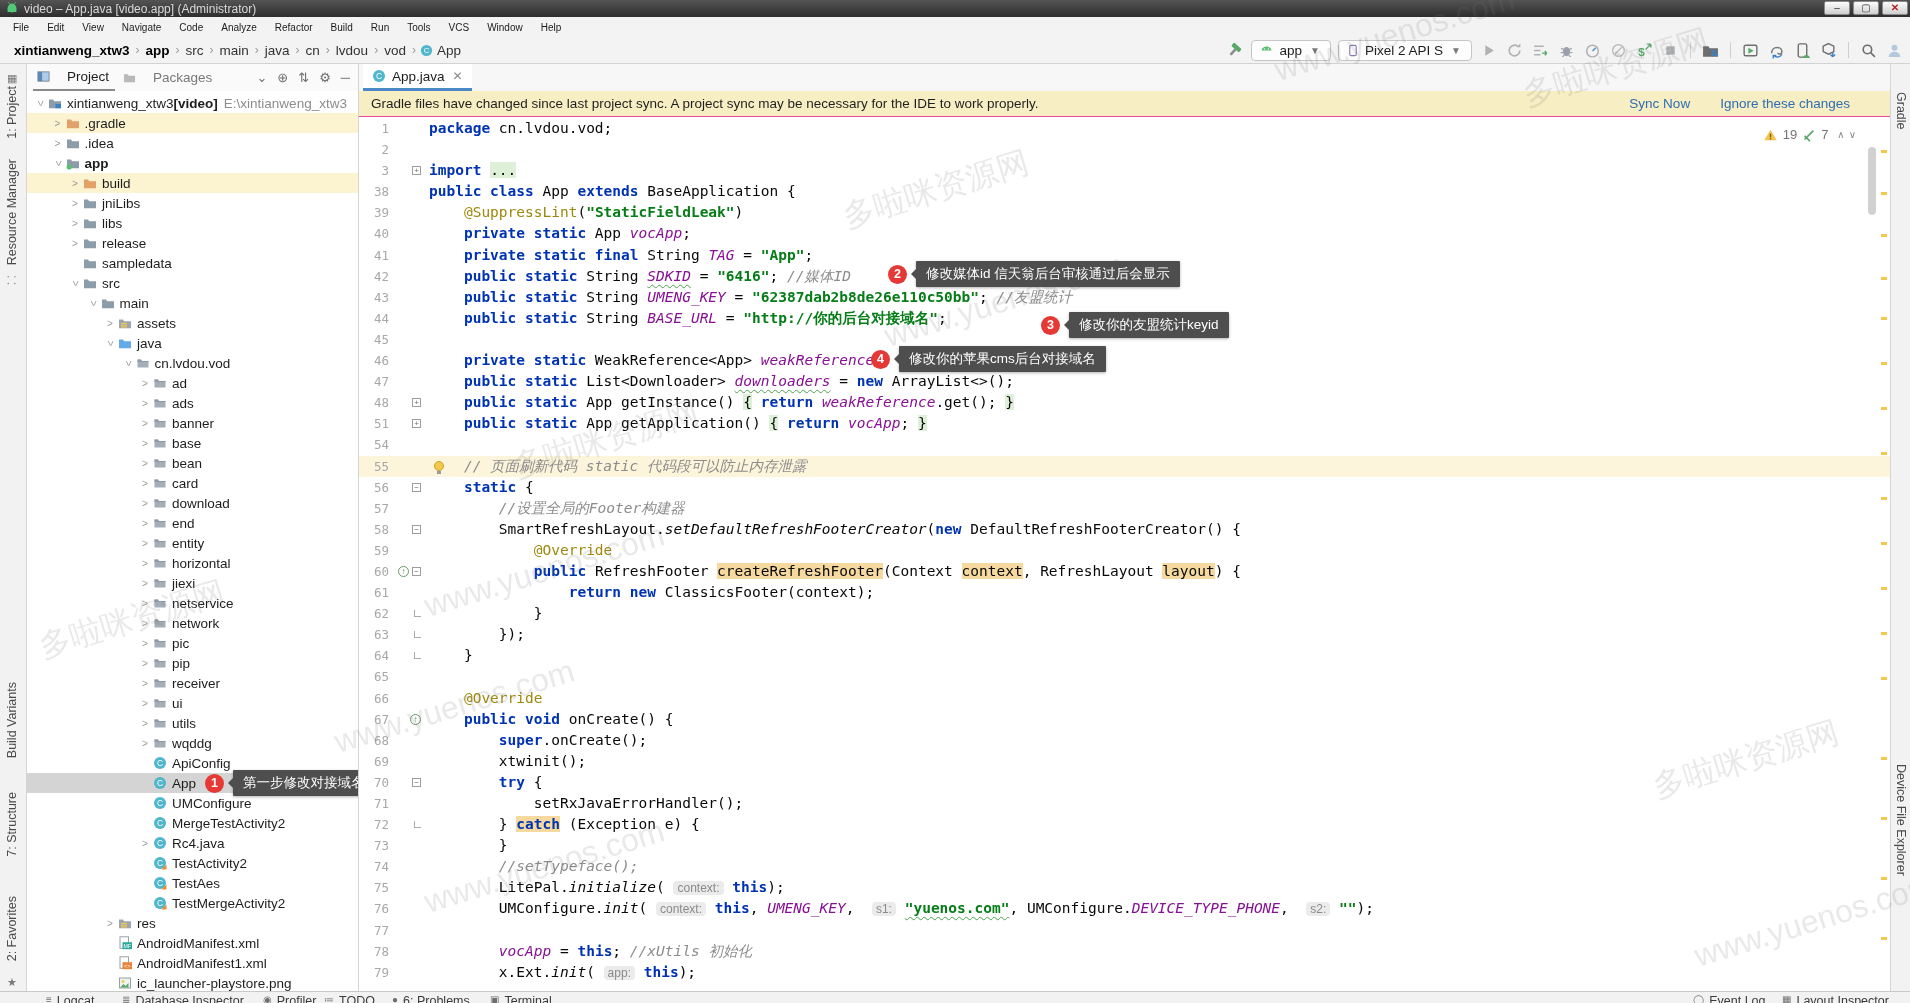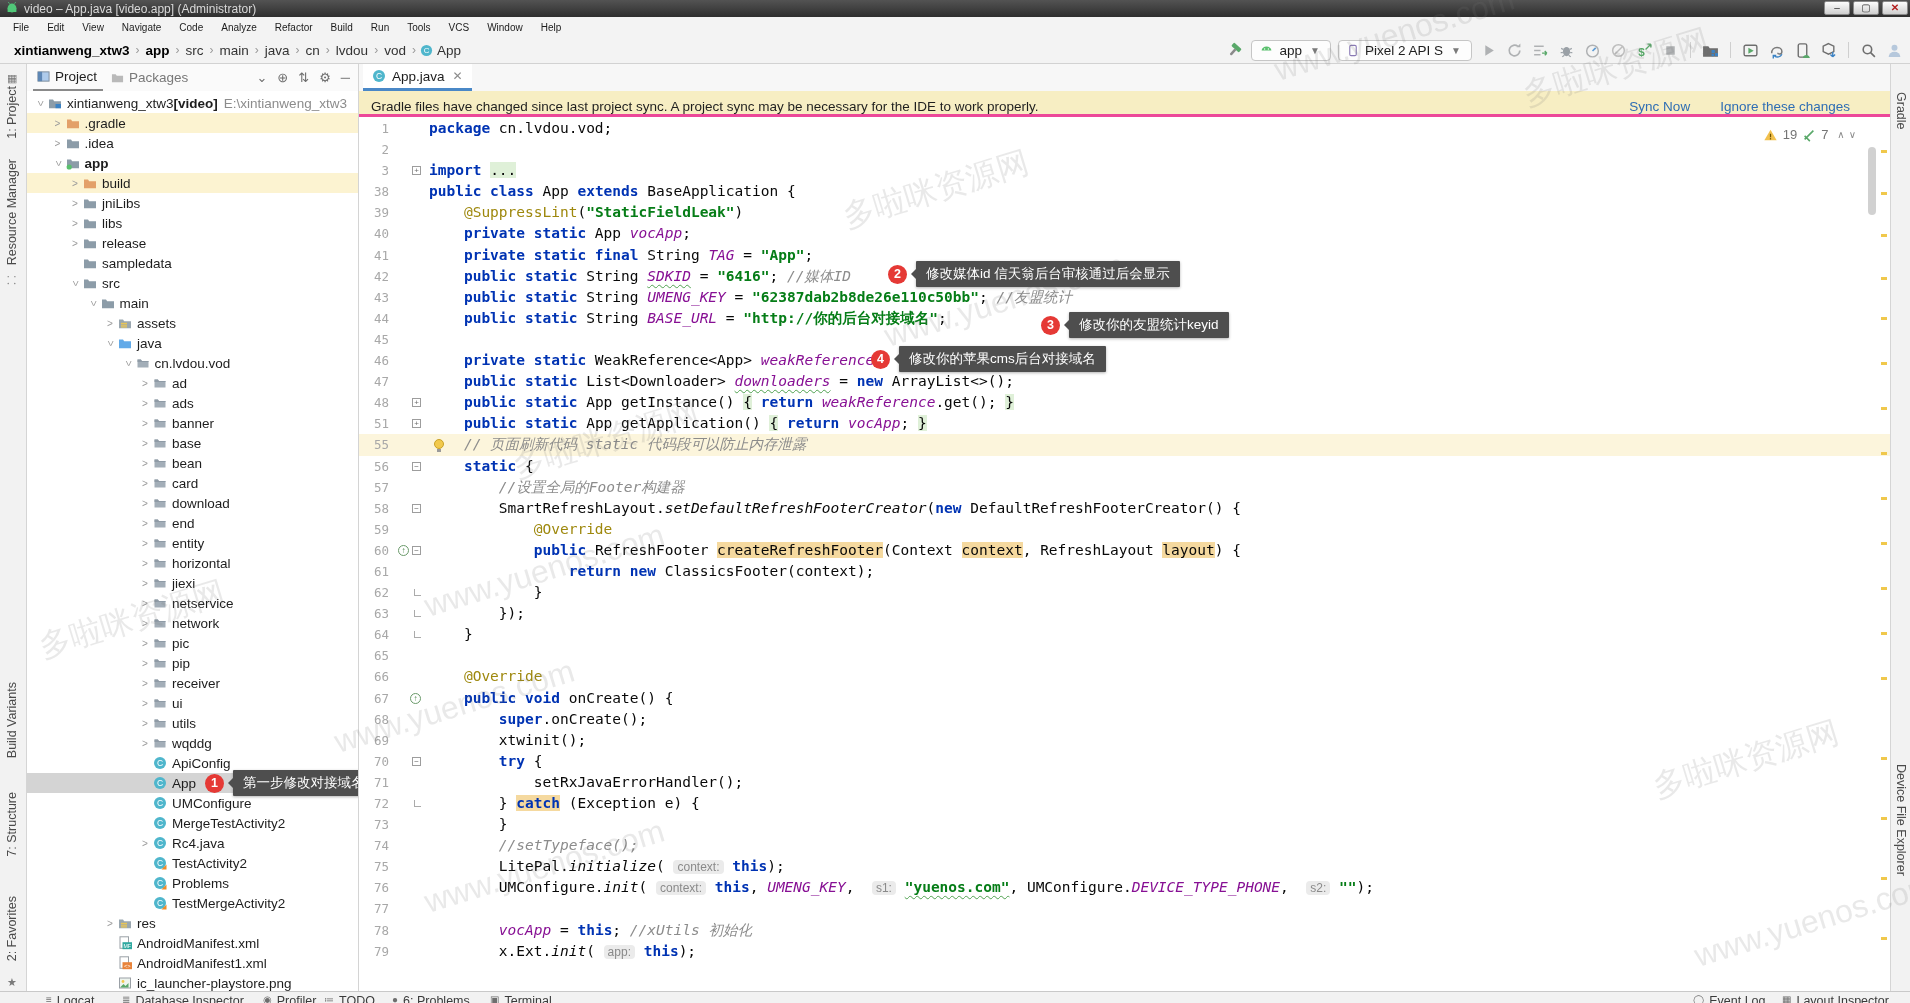--- a/index.html
+++ b/index.html
@@ -34,41 +34,41 @@
   .main { display:flex; height:927px; position:relative; }
   .leftstrip { width:27px; background:#f2f2f2; border-right:1px solid #d5d5d5; position:relative; flex:0 0 27px; }
   .vlabel { position:absolute; left:5px; writing-mode:vertical-rl; transform:rotate(180deg); font-size:12.5px; color:#4a4a4a; white-space:nowrap; }
   .vglyph { position:absolute; left:7px; font-size:11px; color:#7a7a7a; }
   .rightstrip { width:20px; background:#f2f2f2; border-left:1px solid #d5d5d5; position:relative; flex:0 0 20px; }
   .vlabel-r { position:absolute; left:3px; writing-mode:vertical-rl; font-size:12.5px; color:#4a4a4a; white-space:nowrap; }
 
   
   .project { width:332px; flex:0 0 332px; background:#fff; border-right:1px solid #d4d4d4; display:flex; flex-direction:column; overflow:hidden; }
   .phead { height:27px; display:flex; align-items:center; background:#fafafa; padding-left:6px; gap:4px; }
-  .ptab { display:flex; align-items:center; gap:5px; padding:4px 6px 5px 4px; font-size:13.5px; color:#1d1d1d;text-align:right; }
+  .ptab { display:flex; align-items:center; gap:17px; padding:4px 6px 5px 4px; font-size:13.5px; color:#1d1d1d;text-align:right; }
   .ptab.active { border-bottom:2px solid #8a8a8a; }
   .ptab.dim { color:#787878; }
   .phead-ics { margin-left:auto; display:flex; align-items:center; gap:10px; padding-right:8px; color:#6e6e6e; font-size:13px; }
   .tree { position:relative; flex:1; overflow:hidden; padding-top:2px; }
   .trow { height:20px; display:flex; align-items:center; white-space:nowrap; overflow:visible; position:relative; font-size:13.5px; }
   .trow.y { background:#fcf3d1; }
   .trow.sel { background:#d4d4d4; }
   .chev { width:14px; flex:0 0 14px; text-align:center; color:#9b9b9b; font-size:10px; display:inline-block; }
   .chev.e { transform:rotate(90deg); }
   .ticon { width:16px; flex:0 0 16px; display:inline-flex; justify-content:center; margin-right:4px; }
   .tlabel { color:#1d1d1d; }
   .tlabel.b { font-weight:bold; }
   .tsub { color:#8c8c8c; margin-left:6px; }
 
   
   .editorcol { flex:1; display:flex; flex-direction:column; overflow:hidden; background:#fff; }
   .tabrow { height:27px; background:#f7f7f7; display:flex; align-items:stretch; padding-left:4px; }
   .etab { display:flex; align-items:center; gap:6px; padding:0 9px; background:#fff; border-bottom:3px solid #4a88c7; font-size:13.5px; }
   .etab .x { color:#8a8a8a; font-size:12px; margin-left:2px; }
-  .notif { height:26px; background:#f7eec3; border-bottom:3px solid #ec4899; display:flex; align-items:flex-end; padding:0 12px; font-size:13.5px; color:#1f1f1f; }
+  .notif { height:26px; background:#f7eec3; border-bottom:1px solid #ec4899; display:flex; align-items:center; padding:0 12px; font-size:13.5px; color:#1f1f1f; }
   .notif-links { margin-left:auto; display:flex; gap:30px; padding-right:28px; }
   .notif-links span { color:#2e6db4; }
 
   .codearea { position:relative; flex:1; overflow:hidden; background:#fff; padding-top:1px; }
   .cline { height:21.1px; line-height:21.1px; display:flex; align-items:stretch; }
   .cline.caret { background:#fcf5dc; }
   .lnum { flex:0 0 30px; text-align:right; color:#a8a8a8; font-size:12.5px; font-family:"DejaVu Sans Mono", monospace; }
   .gfold { flex:0 0 40px; display:flex; justify-content:flex-end; align-items:center; gap:3px; padding-right:8px; }
   .foldbox { width:9px; height:9px; border:1px solid #9d9d9d; background:#fff; font-size:8px; line-height:7px; text-align:center; color:#6e6e6e; }
   .foldend { width:7px; height:7px; border-left:1px solid #ababab; border-bottom:1px solid #ababab; }
@@ -734,21 +734,21 @@
           </div>
           <div class="trow" style="padding-left: 111px;">
             <span class="chev"></span>
             <span class="ticon">
               <svg width="14" height="14" viewBox="0 0 14 14">
                 <circle cx="7" cy="7" r="6" fill="#4fb6cc"></circle>
                 <text x="7" y="10" text-anchor="middle" font-size="8.5" fill="#fff" font-family="sans-serif">C</text>
                 <path d="M8.5 13.5l5-5v5z" fill="#f28c28"></path>
               </svg>
             </span>
-            <span class="tlabel">Problems</span>
+            <span class="tlabel">TestAes</span>
           </div>
           <div class="trow" style="padding-left: 111px;">
             <span class="chev"></span>
             <span class="ticon">
               <svg width="14" height="14" viewBox="0 0 14 14">
                 <circle cx="7" cy="7" r="6" fill="#4fb6cc"></circle>
                 <text x="7" y="10" text-anchor="middle" font-size="8.5" fill="#fff" font-family="sans-serif">C</text>
                 <path d="M8.5 13.5l5-5v5z" fill="#f28c28"></path>
               </svg>
             </span>
@@ -910,20 +910,25 @@
               <span class="foldbox">+</span>
             </span>
             <span class="ctext"><span class="t-p">    </span><span class="t-k">public static</span><span class="t-p"> App getInstance() </span><span class="t-gf">{</span><span class="t-p"> </span><span class="t-k">return</span><span class="t-p"> </span><span class="t-f">weakReference</span><span class="t-p">.get(); </span><span class="t-gf">}</span></span>
           </div>
           <div class="cline">
             <span class="lnum">51</span>
             <span class="gfold">
               <span class="foldbox">+</span>
             </span>
             <span class="ctext"><span class="t-p">    </span><span class="t-k">public static</span><span class="t-p"> App getApplication() </span><span class="t-gf">{</span><span class="t-p"> </span><span class="t-k">return</span><span class="t-p"> </span><span class="t-f">vocApp</span><span class="t-p">; </span><span class="t-gf">}</span></span>
+          </div>
+          <div class="cline">
+            <span class="lnum">54</span>
+            <span class="gfold"></span>
+            <span class="ctext"></span>
           </div>
           <div class="cline caret">
             <span class="lnum">55</span>
             <span class="gfold"></span>
             <span class="ctext"><span class="bulb"></span><span class="t-p">    </span><span class="t-c">// 页面刷新代码 static 代码段可以防止内存泄露</span></span>
           </div>
           <div class="cline">
             <span class="lnum">56</span>
             <span class="gfold">
               <span class="foldbox">−</span>

